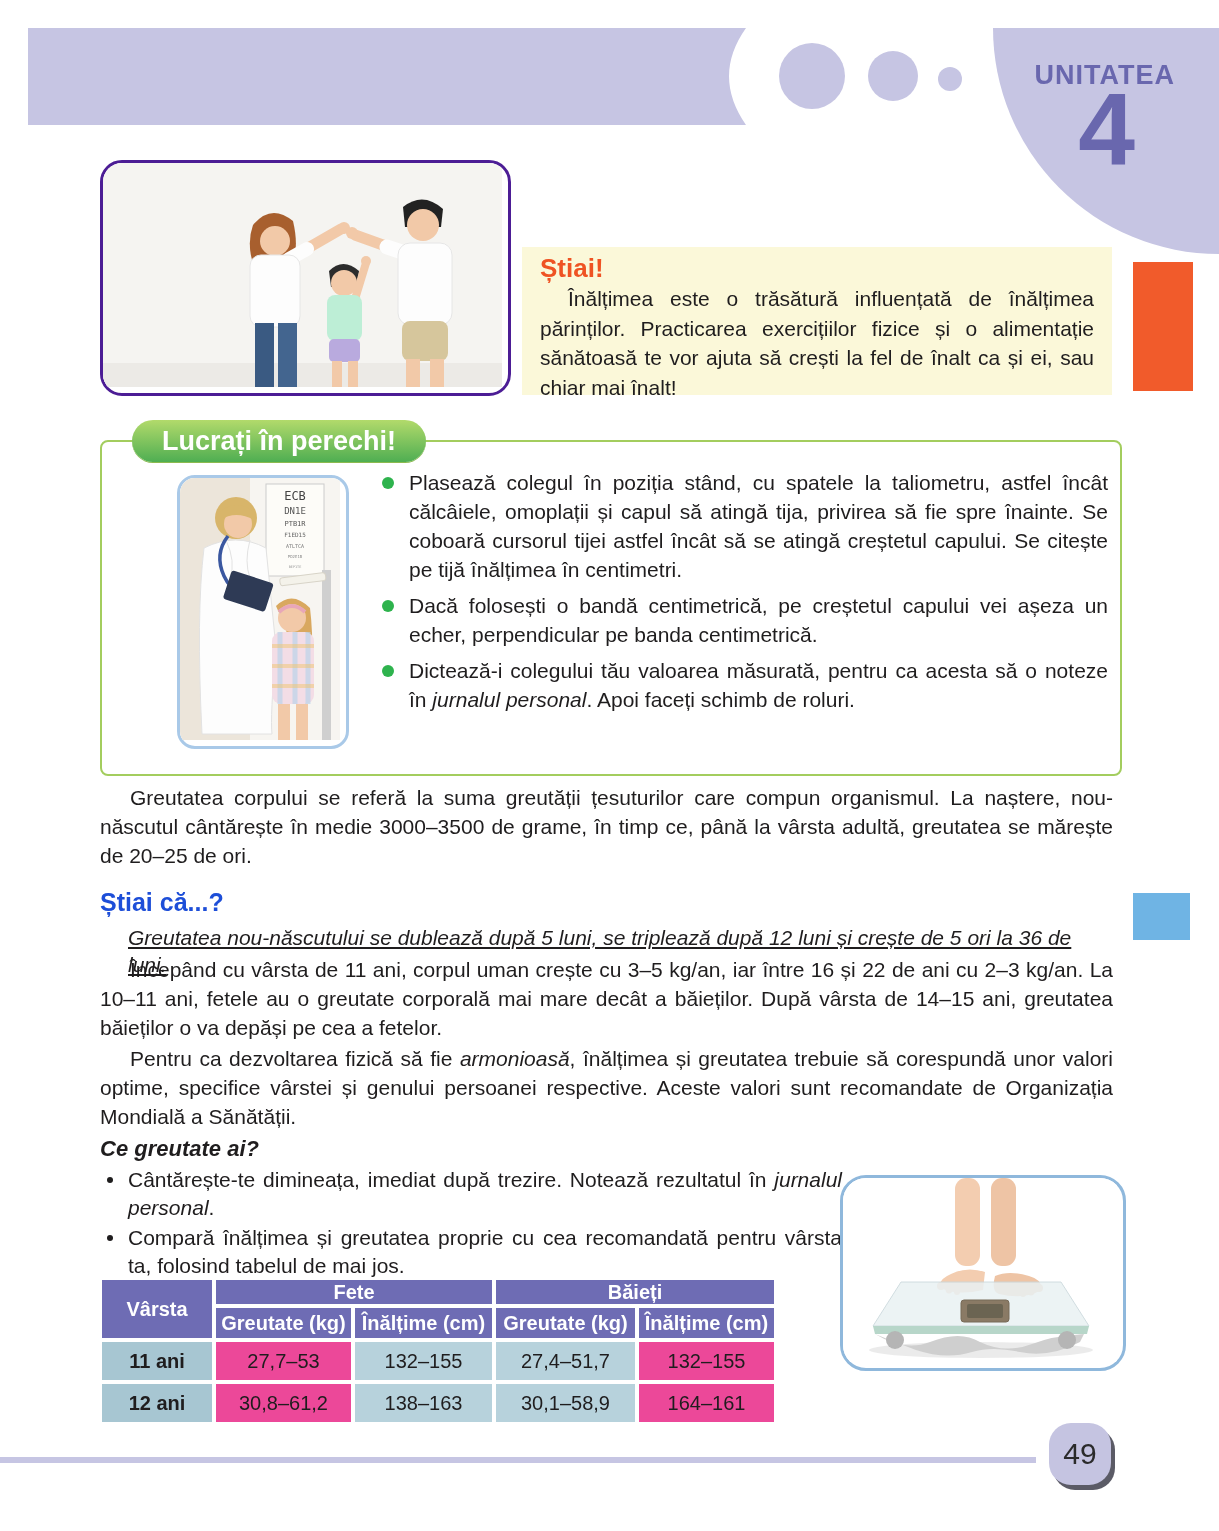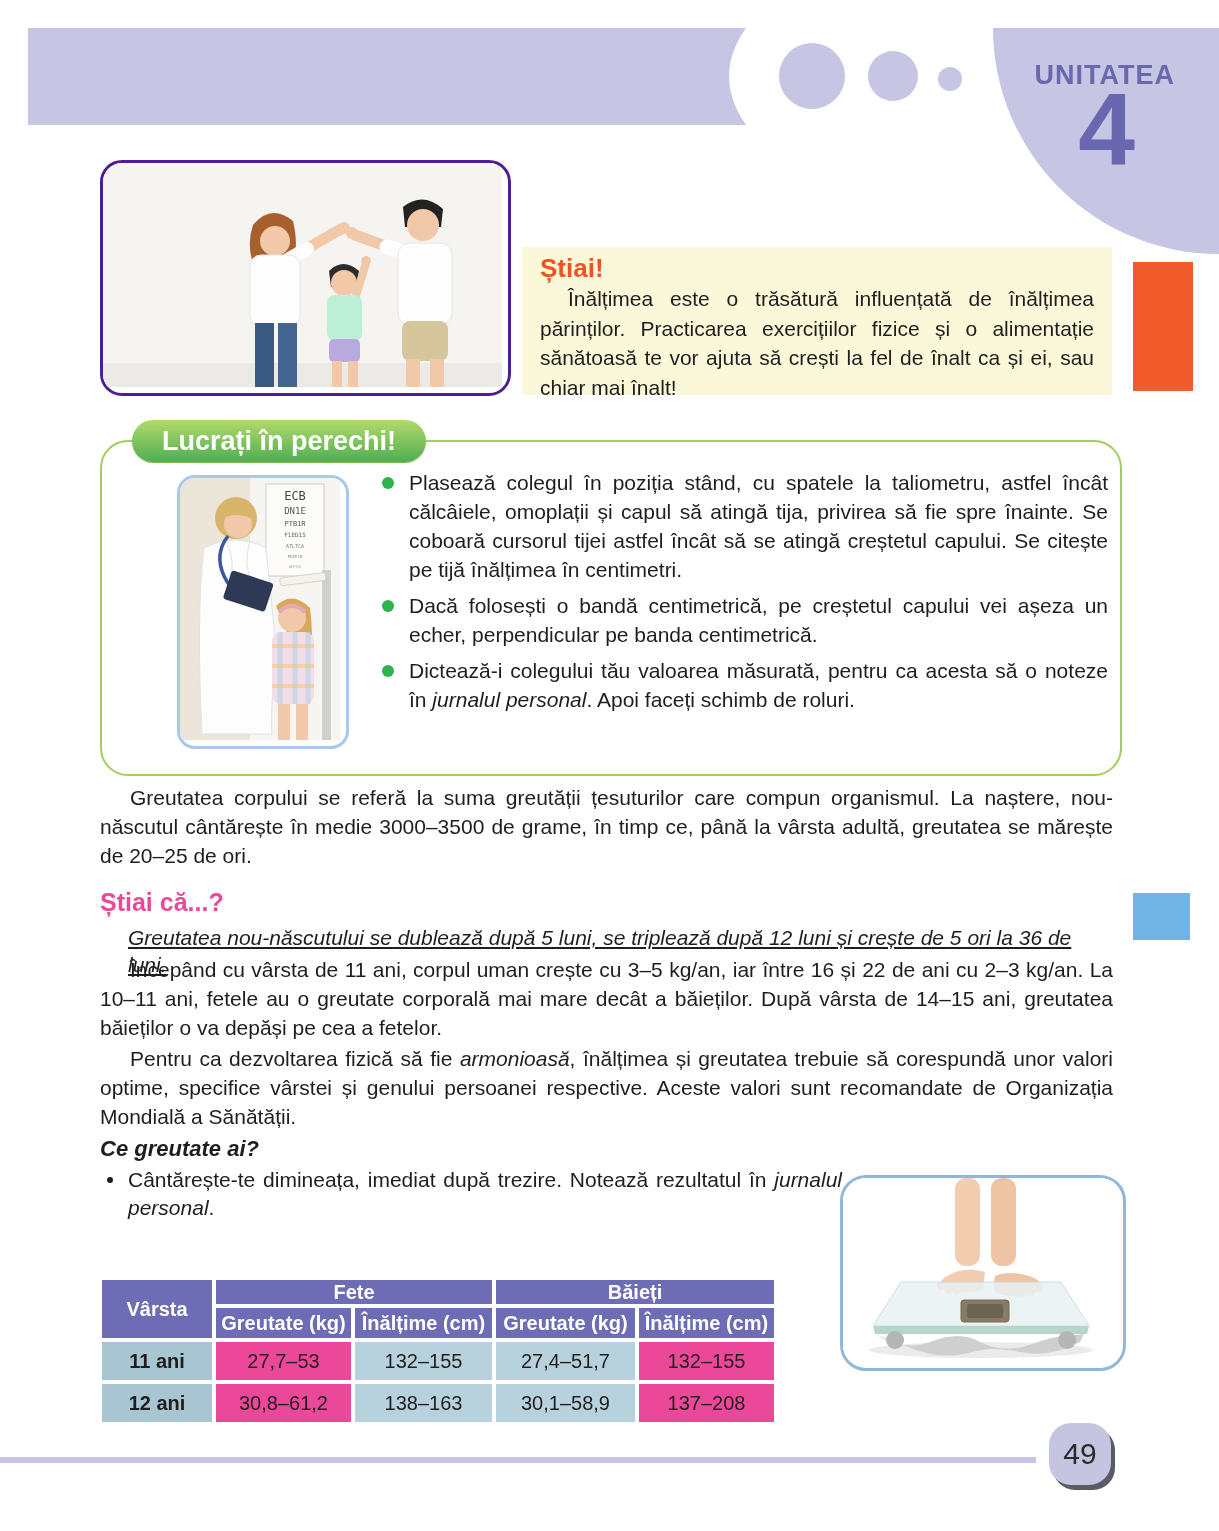--- a/index.html
+++ b/index.html
@@ -20,32 +20,32 @@
   
   .note{left:522px;top:247px;width:590px;height:148px;background:#fbf8d9;
         padding:6px 18px 0 18px;box-sizing:border-box;}
   .note-title{color:#ef5323;font-weight:bold;font-size:26px;line-height:30px;}
   .note-body{font-size:21px;line-height:29.5px;text-align:justify;text-indent:28px;margin-top:1px;}
   .accent{left:1133px;}
   .accent-orange{top:262px;width:60px;height:129px;background:#f15b2b;}
   .accent-blue{top:893px;width:57px;height:47px;background:#6fb4e4;}
   
   .pairbox{left:100px;top:440px;width:1018px;height:332px;border:2px solid #a3cd5e;
-           border-radius:28px;background:#fff;}
+           border-radius:8px;background:#fff;}
   .pill{position:absolute;left:30px;top:-22px;height:42px;padding:0 30px;border-radius:22px;
         background:linear-gradient(#b2da6b,#4fae52);color:#fff;font-weight:bold;font-size:27px;
         display:flex;align-items:center;box-shadow:0 1px 0 #8cba4f;}
   .bullets{position:absolute;left:280px;top:26px;width:726px;}
   .bullets .item{position:relative;padding-left:27px;margin-bottom:7px;
                  font-size:21px;line-height:29px;text-align:justify;}
   .bullet{position:absolute;left:0;top:9px;width:12px;height:12px;border-radius:50%;background:#2eb34d;}
   
   .para{left:100px;width:1013px;font-size:21px;line-height:29px;text-align:justify;text-indent:30px;}
   .p1{top:783px;}
-  .know-title{left:100px;top:888px;font-size:25px;font-weight:bold;color:#ec4899;}
+  .know-title{left:100px;top:888px;font-size:25px;font-weight:bold;color:#1d4ed8;}
   .know-text{left:128px;top:924px;width:985px;font-size:21px;font-style:italic;line-height:27px;text-decoration:underline;}
   .p2{top:955px;}
   .p3{top:1044px;}
   .weigh-title{left:100px;top:1136px;font-size:22px;font-weight:bold;font-style:italic;}
   .weigh-list{left:100px;top:1166px;width:742px;}
   .weigh-list .item{position:relative;padding-left:28px;font-size:21px;line-height:28px;text-align:justify;margin-bottom:2px;}
   .mdot{position:absolute;left:7px;top:11px;width:6px;height:6px;border-radius:50%;background:#1f1d1e;}
   
   .wtable{left:102px;top:1280px;display:grid;
           grid-template-columns:110px 135px 137px 139px 135px;
@@ -182,20 +182,23 @@
 
   <div class="abs para p2">Începând cu vârsta de 11 ani, corpul uman crește cu 3–5 kg/an, iar între 16 și 22 de ani cu 2–3 kg/an. La 10–11 ani, fetele au o greutate corporală mai mare decât a băieților. După vârsta de 14–15 ani, greutatea băieților o va depăși pe cea a fetelor.</div>
 
   <div class="abs para p3"><span>Pentru ca dezvoltarea fizică să fie </span><i>armonioasă</i><span>, înălțimea și greutatea trebuie să corespundă unor valori optime, specifice vârstei și genului persoanei respective. Aceste valori sunt recomandate de Organizația Mondială a Sănătății.</span></div>
 
   <div class="abs weigh-title">Ce greutate ai?</div>
   <div class="abs weigh-list">
     <div class="item">
       <span class="mdot"></span><span>Cântărește-te dimineața, imediat după trezire. Notează rezultatul în </span><i>jurnalul personal</i><span>.</span>
     </div>
+    <div class="item">
+      <span class="mdot"></span><span>Compară înălțimea și greutatea proprie cu cea recomandată pentru vârsta ta, folosind tabelul de mai jos.</span><i></i><span></span>
+    </div>
   </div>
 
   <div class="abs photo scale-photo">
     <svg width="274" height="184" viewBox="0 0 274 184">
       <rect width="274" height="184" fill="#ffffff"></rect>
       <ellipse cx="138" cy="172" rx="112" ry="8" fill="#000000" opacity="0.08"></ellipse>
 
       <rect x="112" y="0" width="25" height="88" rx="11" fill="#f3cdb0"></rect>
       <rect x="148" y="0" width="25" height="88" rx="11" fill="#eec4a5"></rect>
       <path d="M108,96 q-14,6 -10,14 q16,8 42,2 l2,-18 q-18,-6 -34,2" fill="#f3cdb0"></path>
@@ -231,21 +234,21 @@
     <div class="cell agecell">11 ani</div>
     <div class="cell shade-a">27,7–53</div>
     <div class="cell shade-b">132–155</div>
     <div class="cell shade-b">27,4–51,7</div>
     <div class="cell shade-a">132–155</div>
 
     <div class="cell agecell">12 ani</div>
     <div class="cell shade-a">30,8–61,2</div>
     <div class="cell shade-b">138–163</div>
     <div class="cell shade-b">30,1–58,9</div>
-    <div class="cell shade-a">137–208</div>
+    <div class="cell shade-a">164–161</div>
   </div>
 
   <div class="abs foot-line"></div>
   <div class="abs page-badge">
     <span>49</span>
   </div>
 
 </div>
 
 </body></html>

